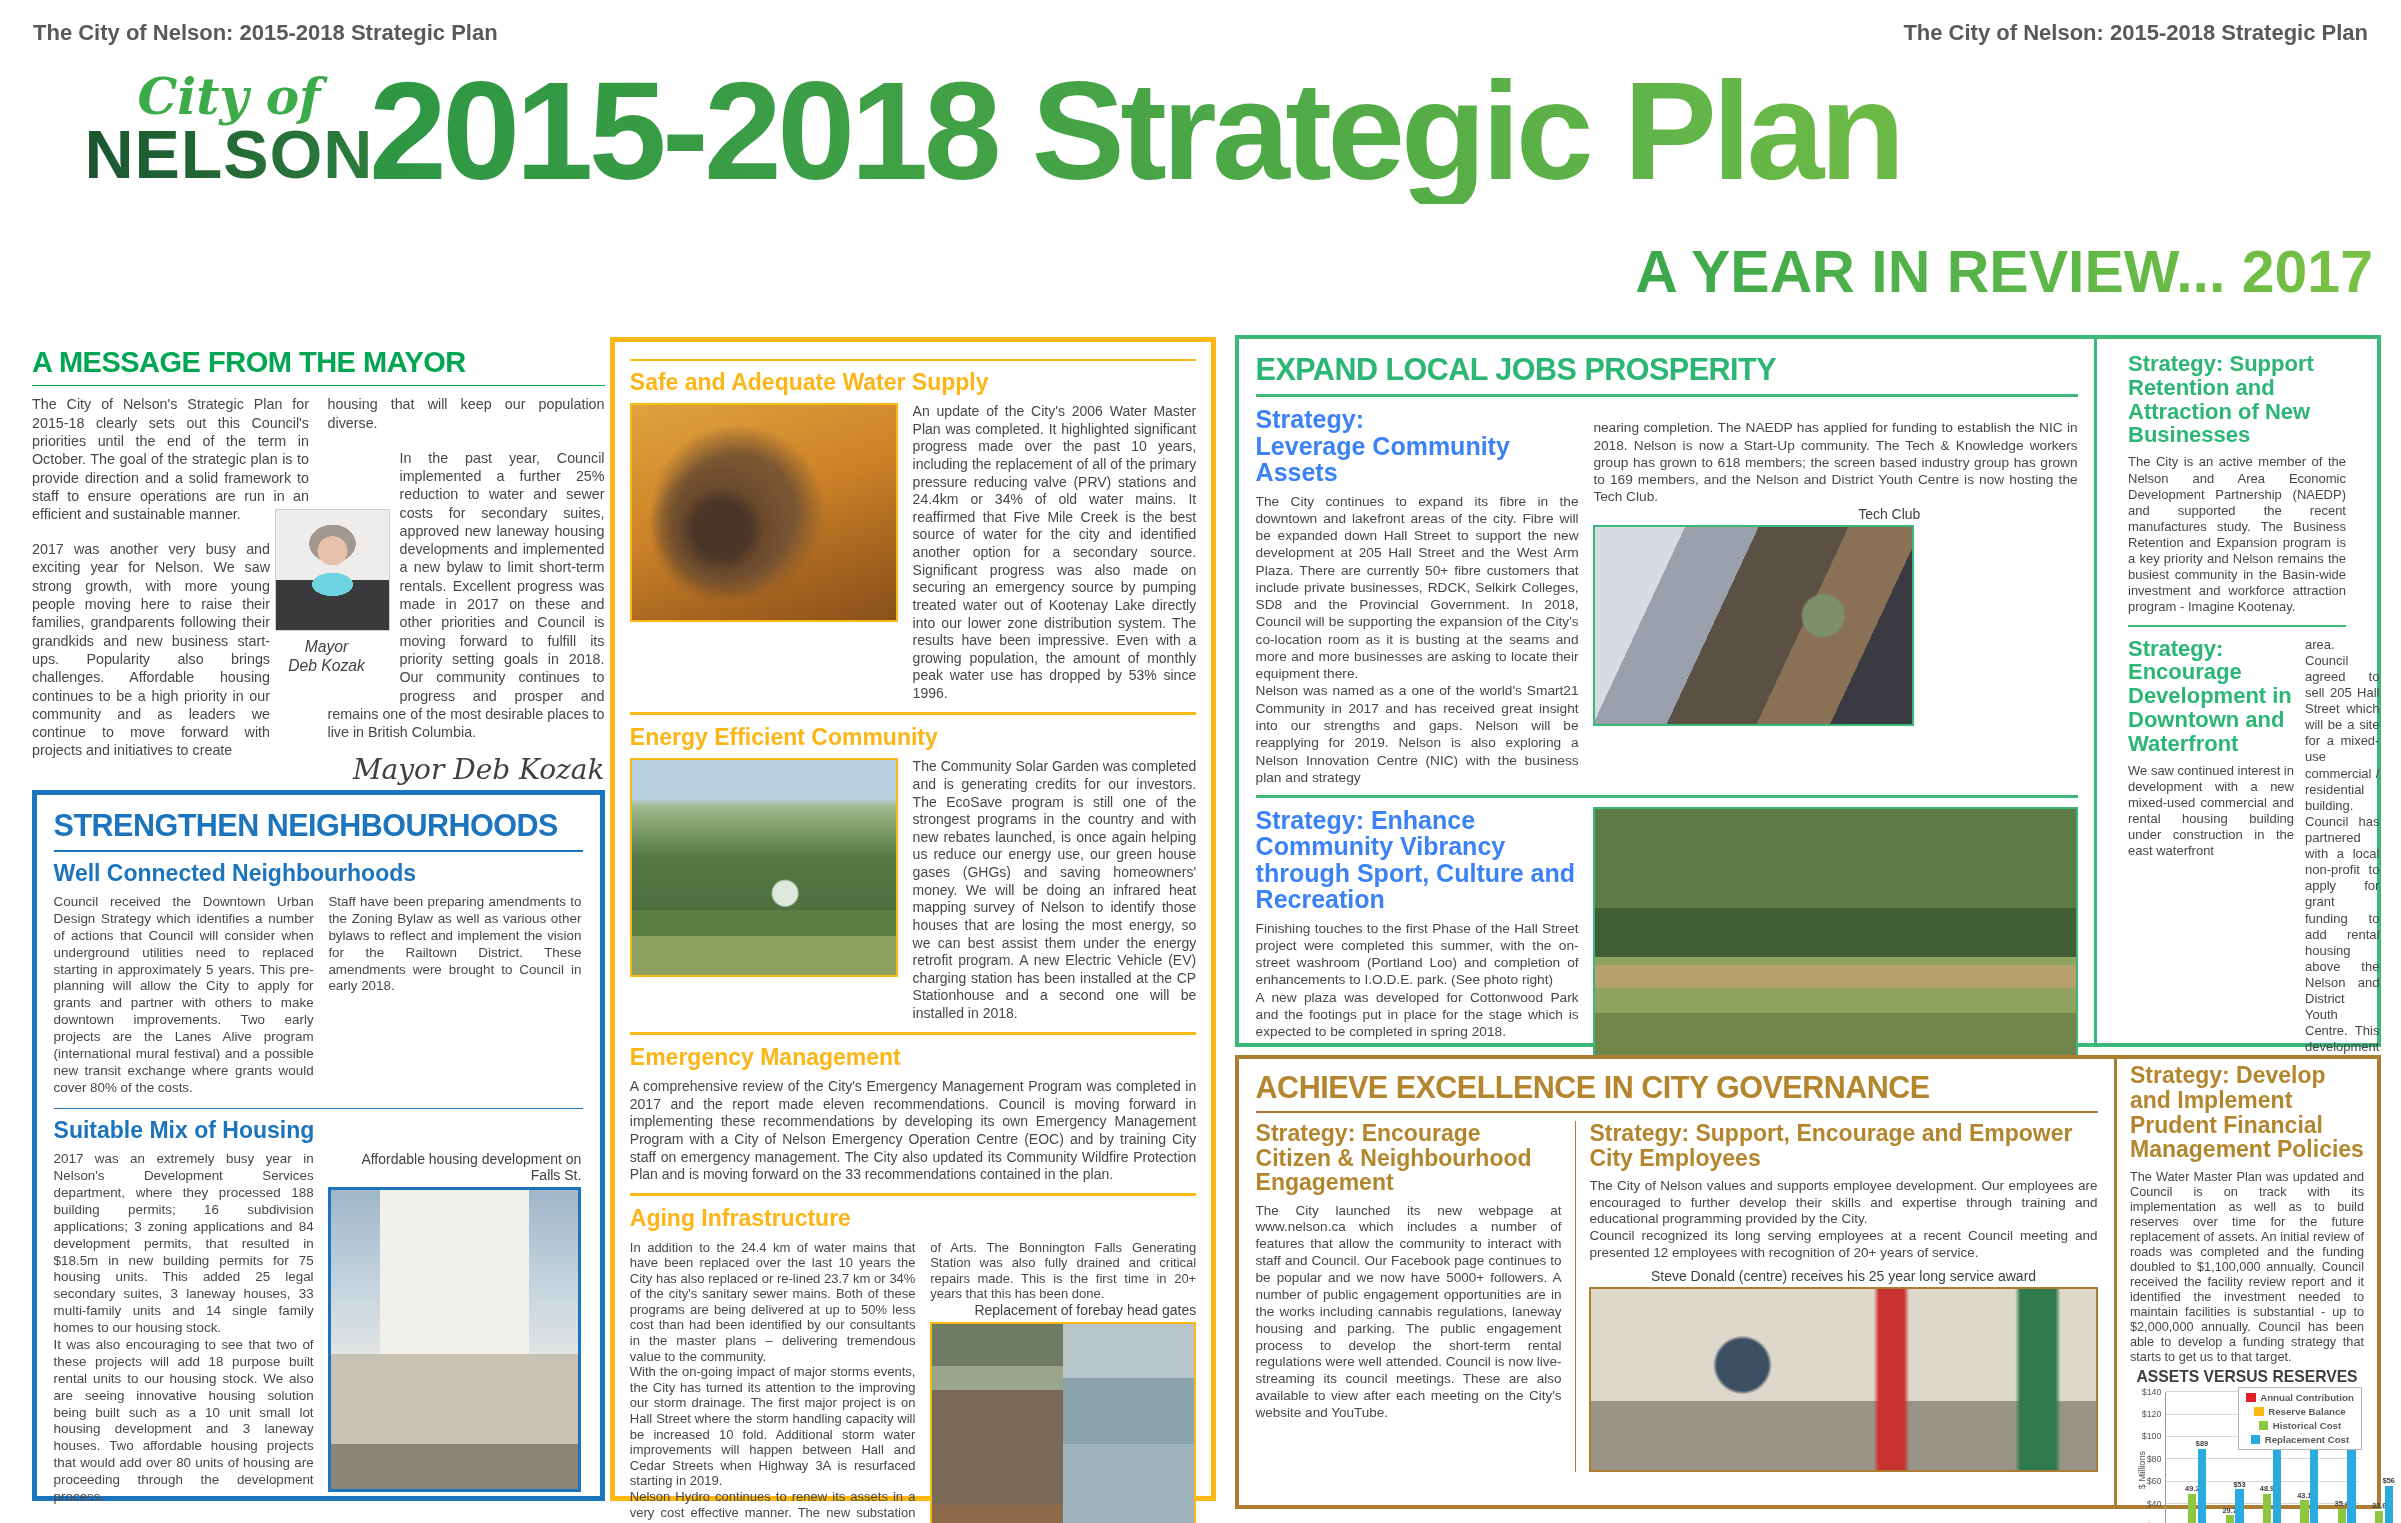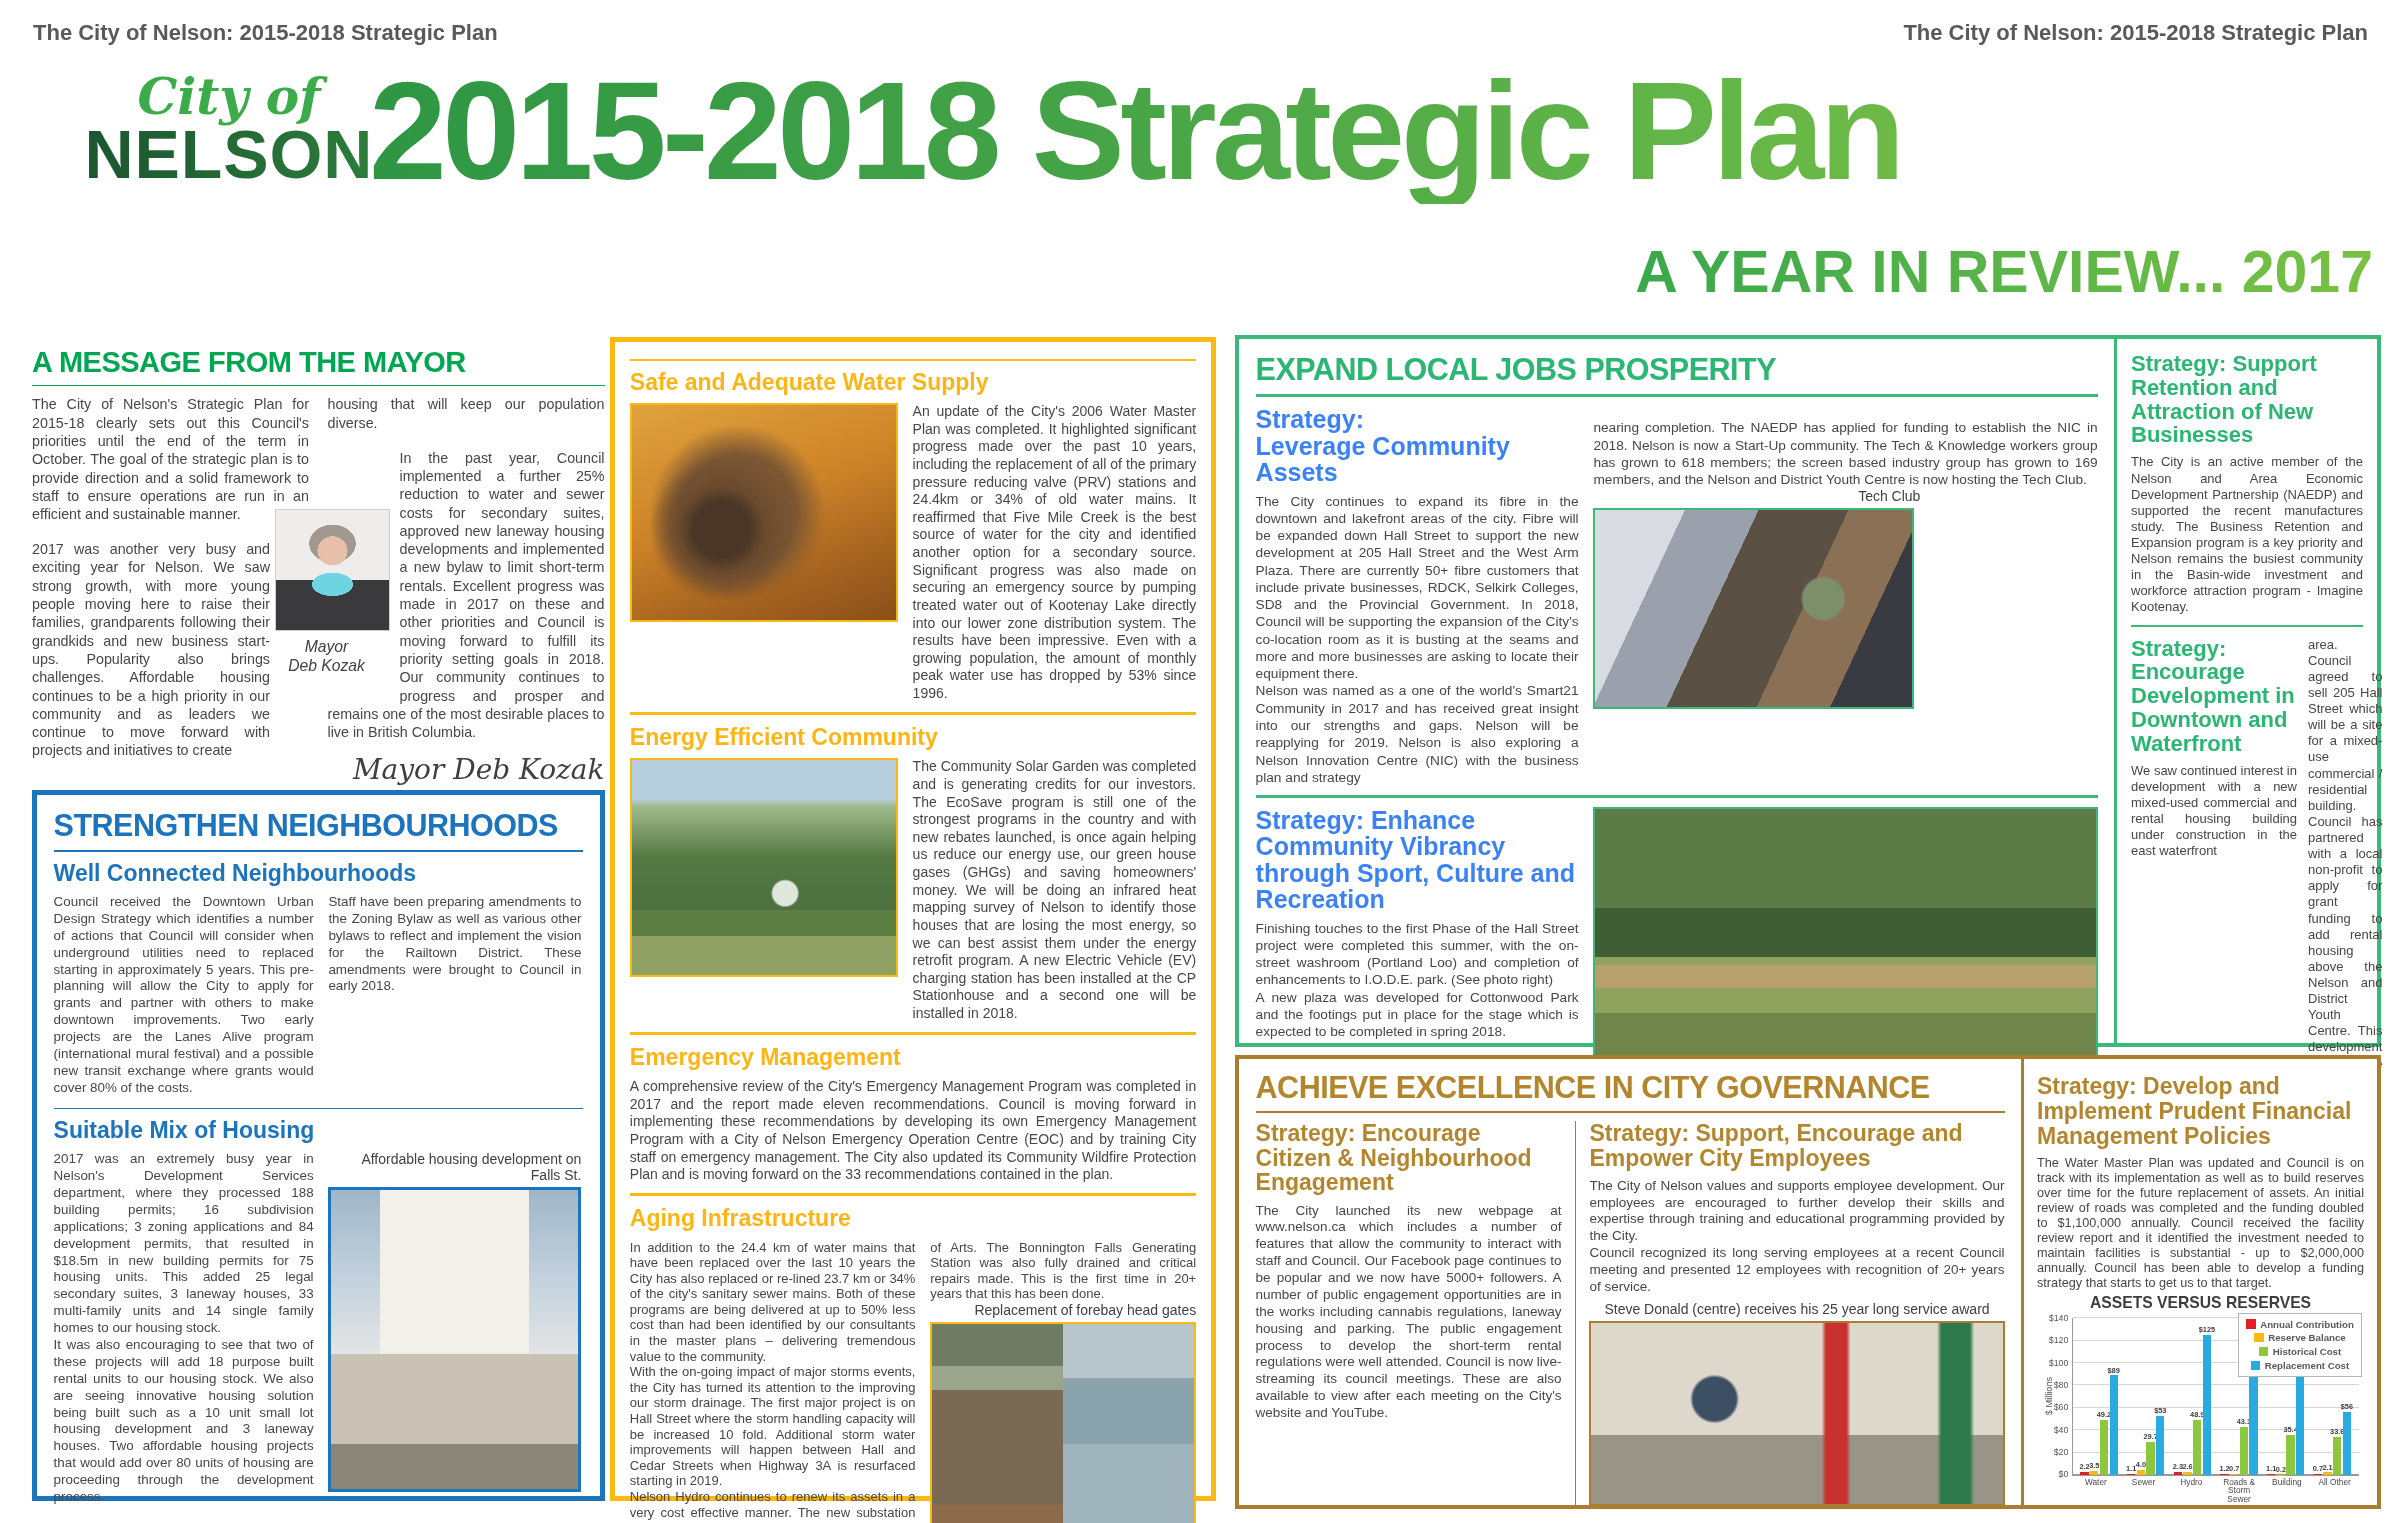--- a/index.html
+++ b/index.html
@@ -100,21 +100,21 @@
   .aging-cols .c2 { flex:1; }
   .box.yellow p.tight { font-size:13px; line-height:1.2; }
   .ba-wrap { position:relative; width:266px; height:305px; border:2.8px solid #fdb913; display:flex; }
   .ba-half { flex:1; position:relative; }
   .ba-half.before { background:linear-gradient(180deg,#6f7b62 0 14%,#9aa58c 14% 22%,#7a6a55 22% 60%,#8d6b4a 45% 75%,#2e3530 75% 100%); }
   .ba-half.after  { background:linear-gradient(180deg,#b8c6cc 0 18%,#8aa3ad 18% 40%,#9fb3bd 40% 70%,#53626a 70% 100%); }
 
   
   .gleft { flex:1; padding:13px 16.6px; }
   .gdiv { width:2.8px; background:#3cb878; flex:none; }
-  .gright { width:260px; flex:none; padding:13px 14px; }
+  .gright { width:280px; flex:none; padding:13px 31px; }
   .box.green h2 { font-size:30.5px; font-weight:800; color:#2bb673; letter-spacing:-0.5px; }
   .box.green .rule { background:#3cb878; height:2.8px; margin:7.4px 0 9.2px 0; }
   .box.green h3 { font-size:25px; font-weight:800; color:#3b82f6; line-height:1.05; margin-bottom:7.4px; }
   .box.green h4 { font-size:22px; font-weight:800; color:#2bb673; line-height:1.08; margin-bottom:7.4px; }
   .box.green p.body { font-size:13.7px; line-height:1.26; }
   .grow { display:flex; gap:14.8px; }
   .grow .c1 { width:323px; flex:none; }
   .grow .c2 { flex:1; }
   .green-divider { background:#3cb878; height:2.8px; margin:9.2px 0; }
   .ph-tech { width:321px; height:201px; border:2.8px solid #3cb878;
@@ -131,21 +131,21 @@
       linear-gradient(180deg,#cfd9df 0,#b9c6cf 100%); }
   .devrow { display:flex; gap:11px; }
   .devrow .d1 { width:166px; flex:none; }
   .devrow .d2 { flex:1; }
   .box.green p.small { font-size:13px; line-height:1.24; }
   .cap.sm { font-size:13px; }
 
   
   .bleft { flex:1; padding:11px 16.6px; }
   .bdiv { width:2.8px; background:#aa7d30; flex:none; }
-  .bright { width:353px; flex:none; padding:15px 13px; }
+  .bright { width:260px; flex:none; padding:4px 13px; }
   .box.brown h2 { font-size:30.5px; font-weight:800; color:#b3862e; letter-spacing:-0.5px; }
   .box.brown .rule { background:#aa7d30; height:2.8px; margin:5.5px 0 7.4px 0; }
   .box.brown h3 { font-size:23px; font-weight:800; color:#b3862e; line-height:1.08; margin-bottom:7.4px; }
   .box.brown p.body { font-size:13.5px; line-height:1.25; }
   .gov-cols { display:flex; gap:0; }
   .gov-cols .c1 { width:319px; flex:none; padding-right:13px; }
   .gov-vdiv { width:1.8px; background:#aa7d30; flex:none; }
   .gov-cols .c2 { flex:1; padding-left:13px; }
   .cap.center { text-align:center; font-size:14px; margin:5.5px 0 3.7px 0; }
   .ph-award { width:100%; height:185px; border:2.8px solid #aa7d30;

